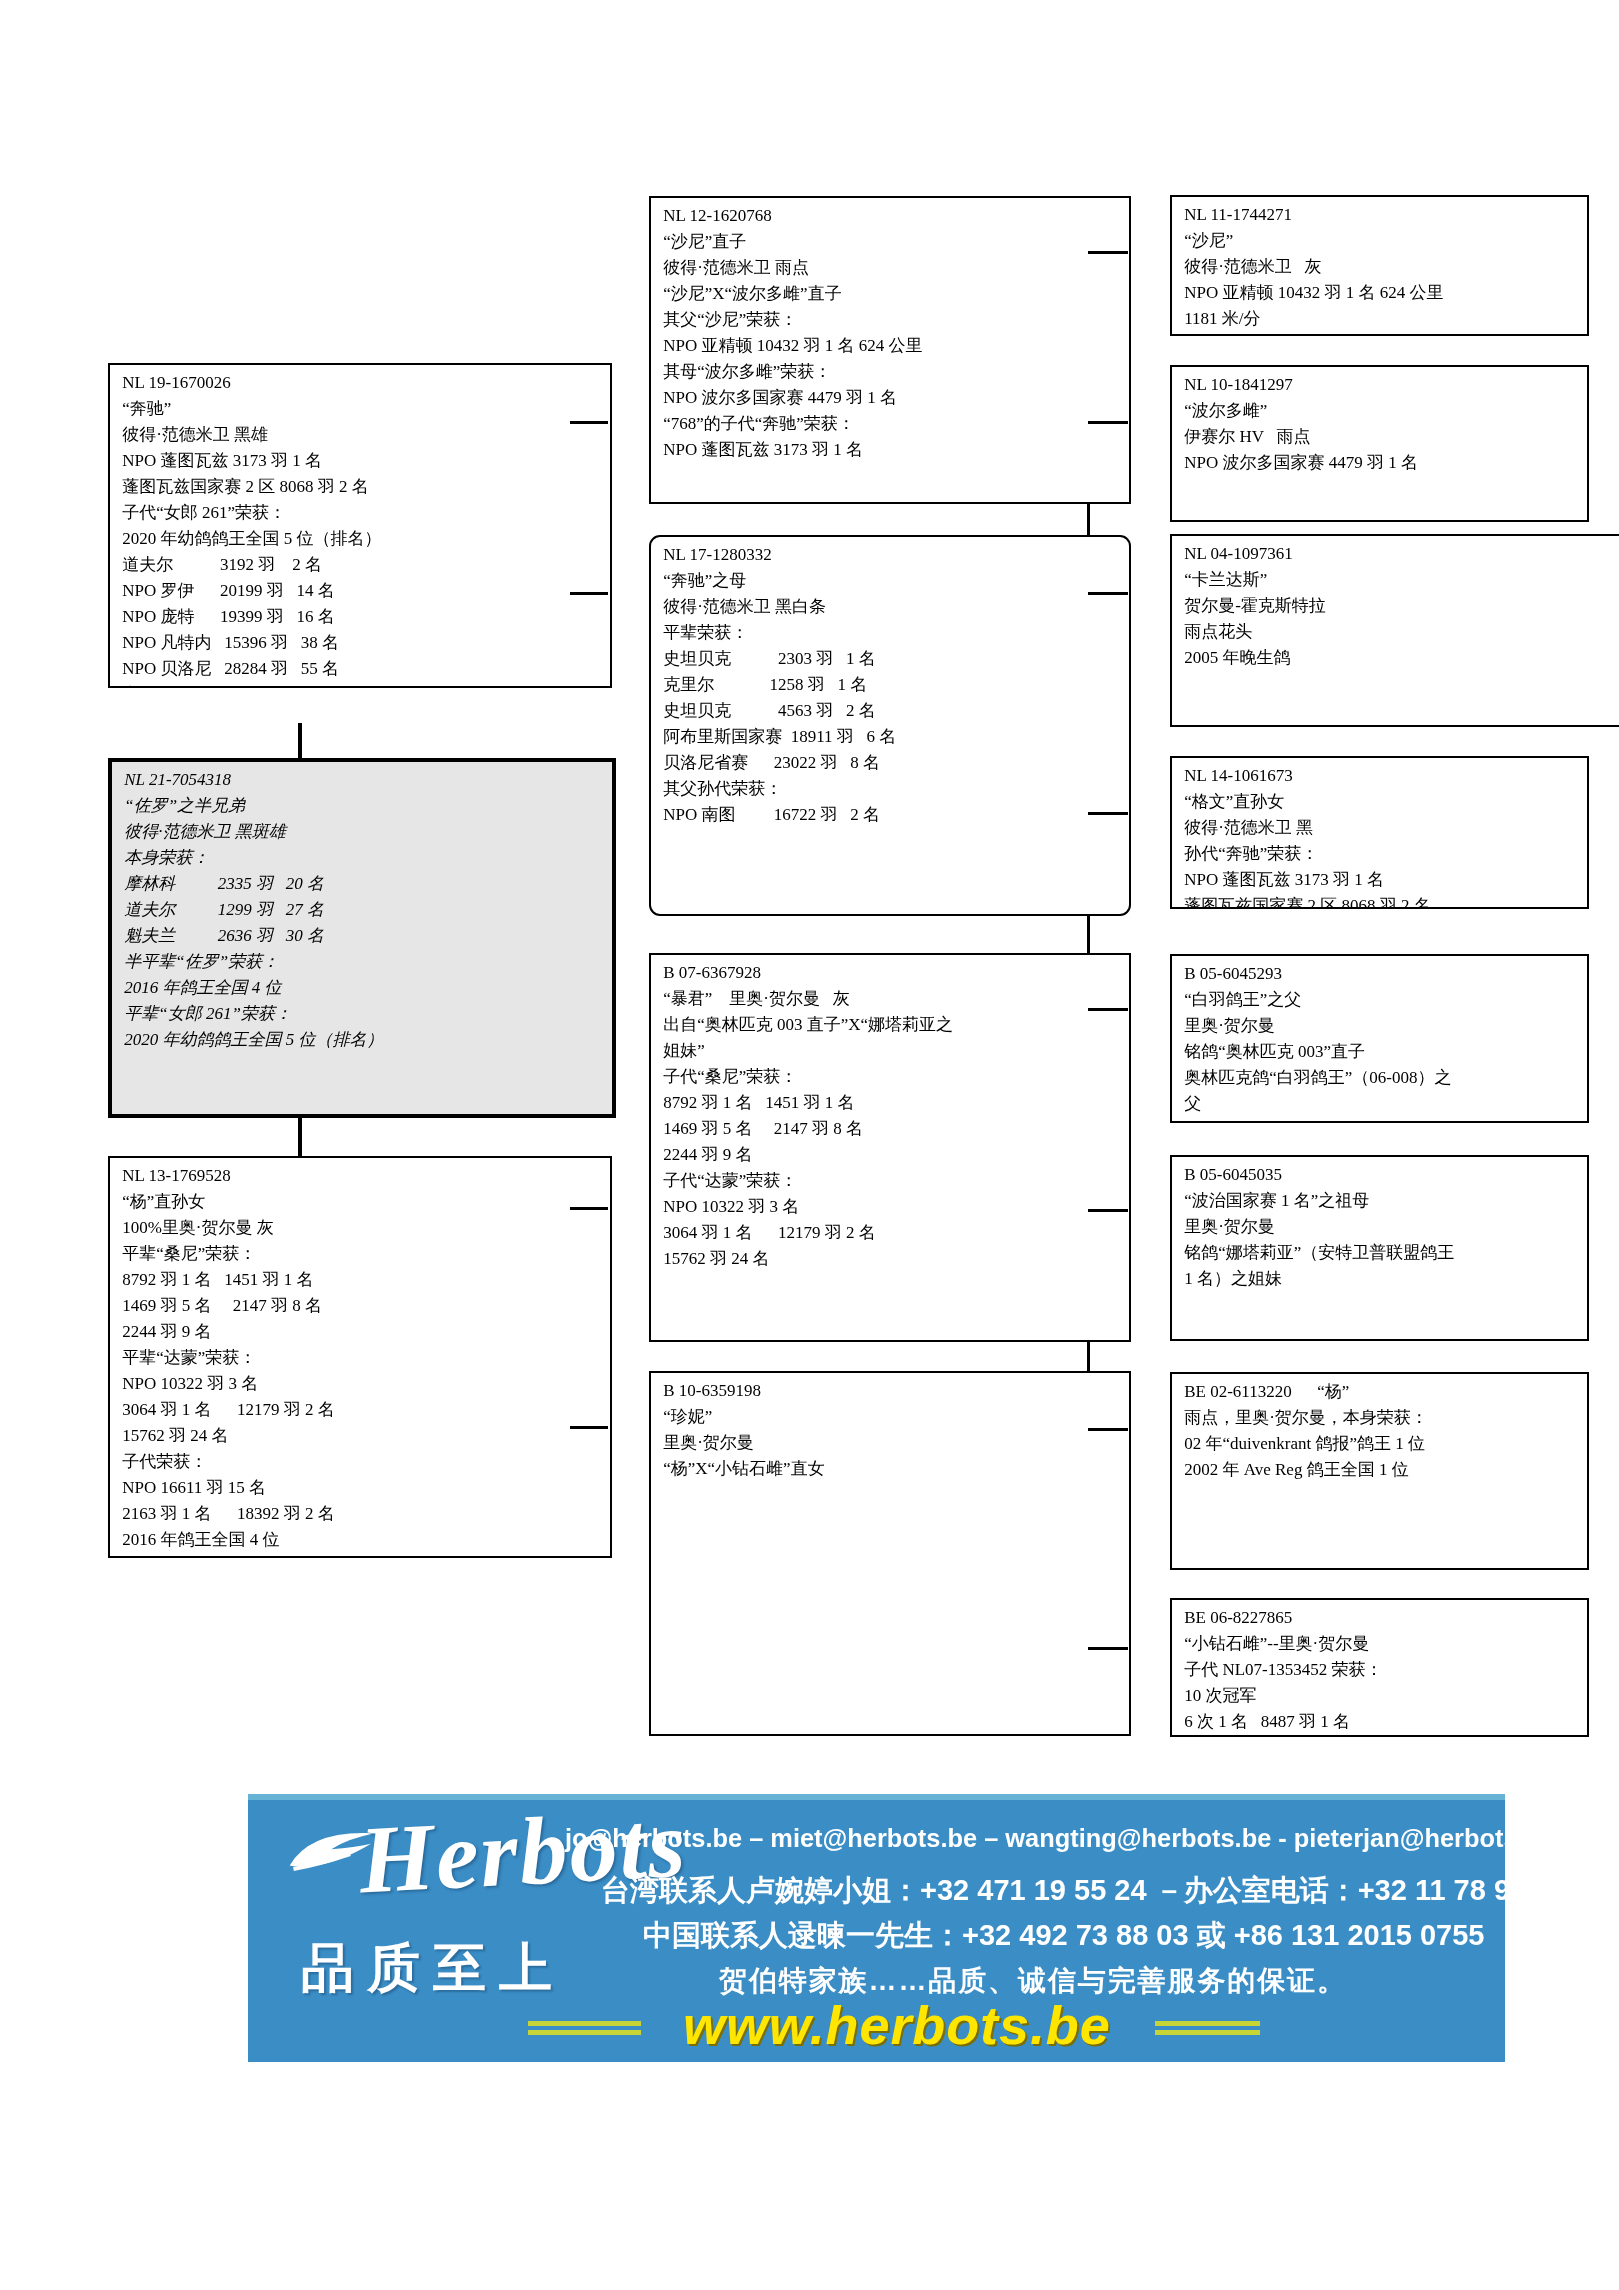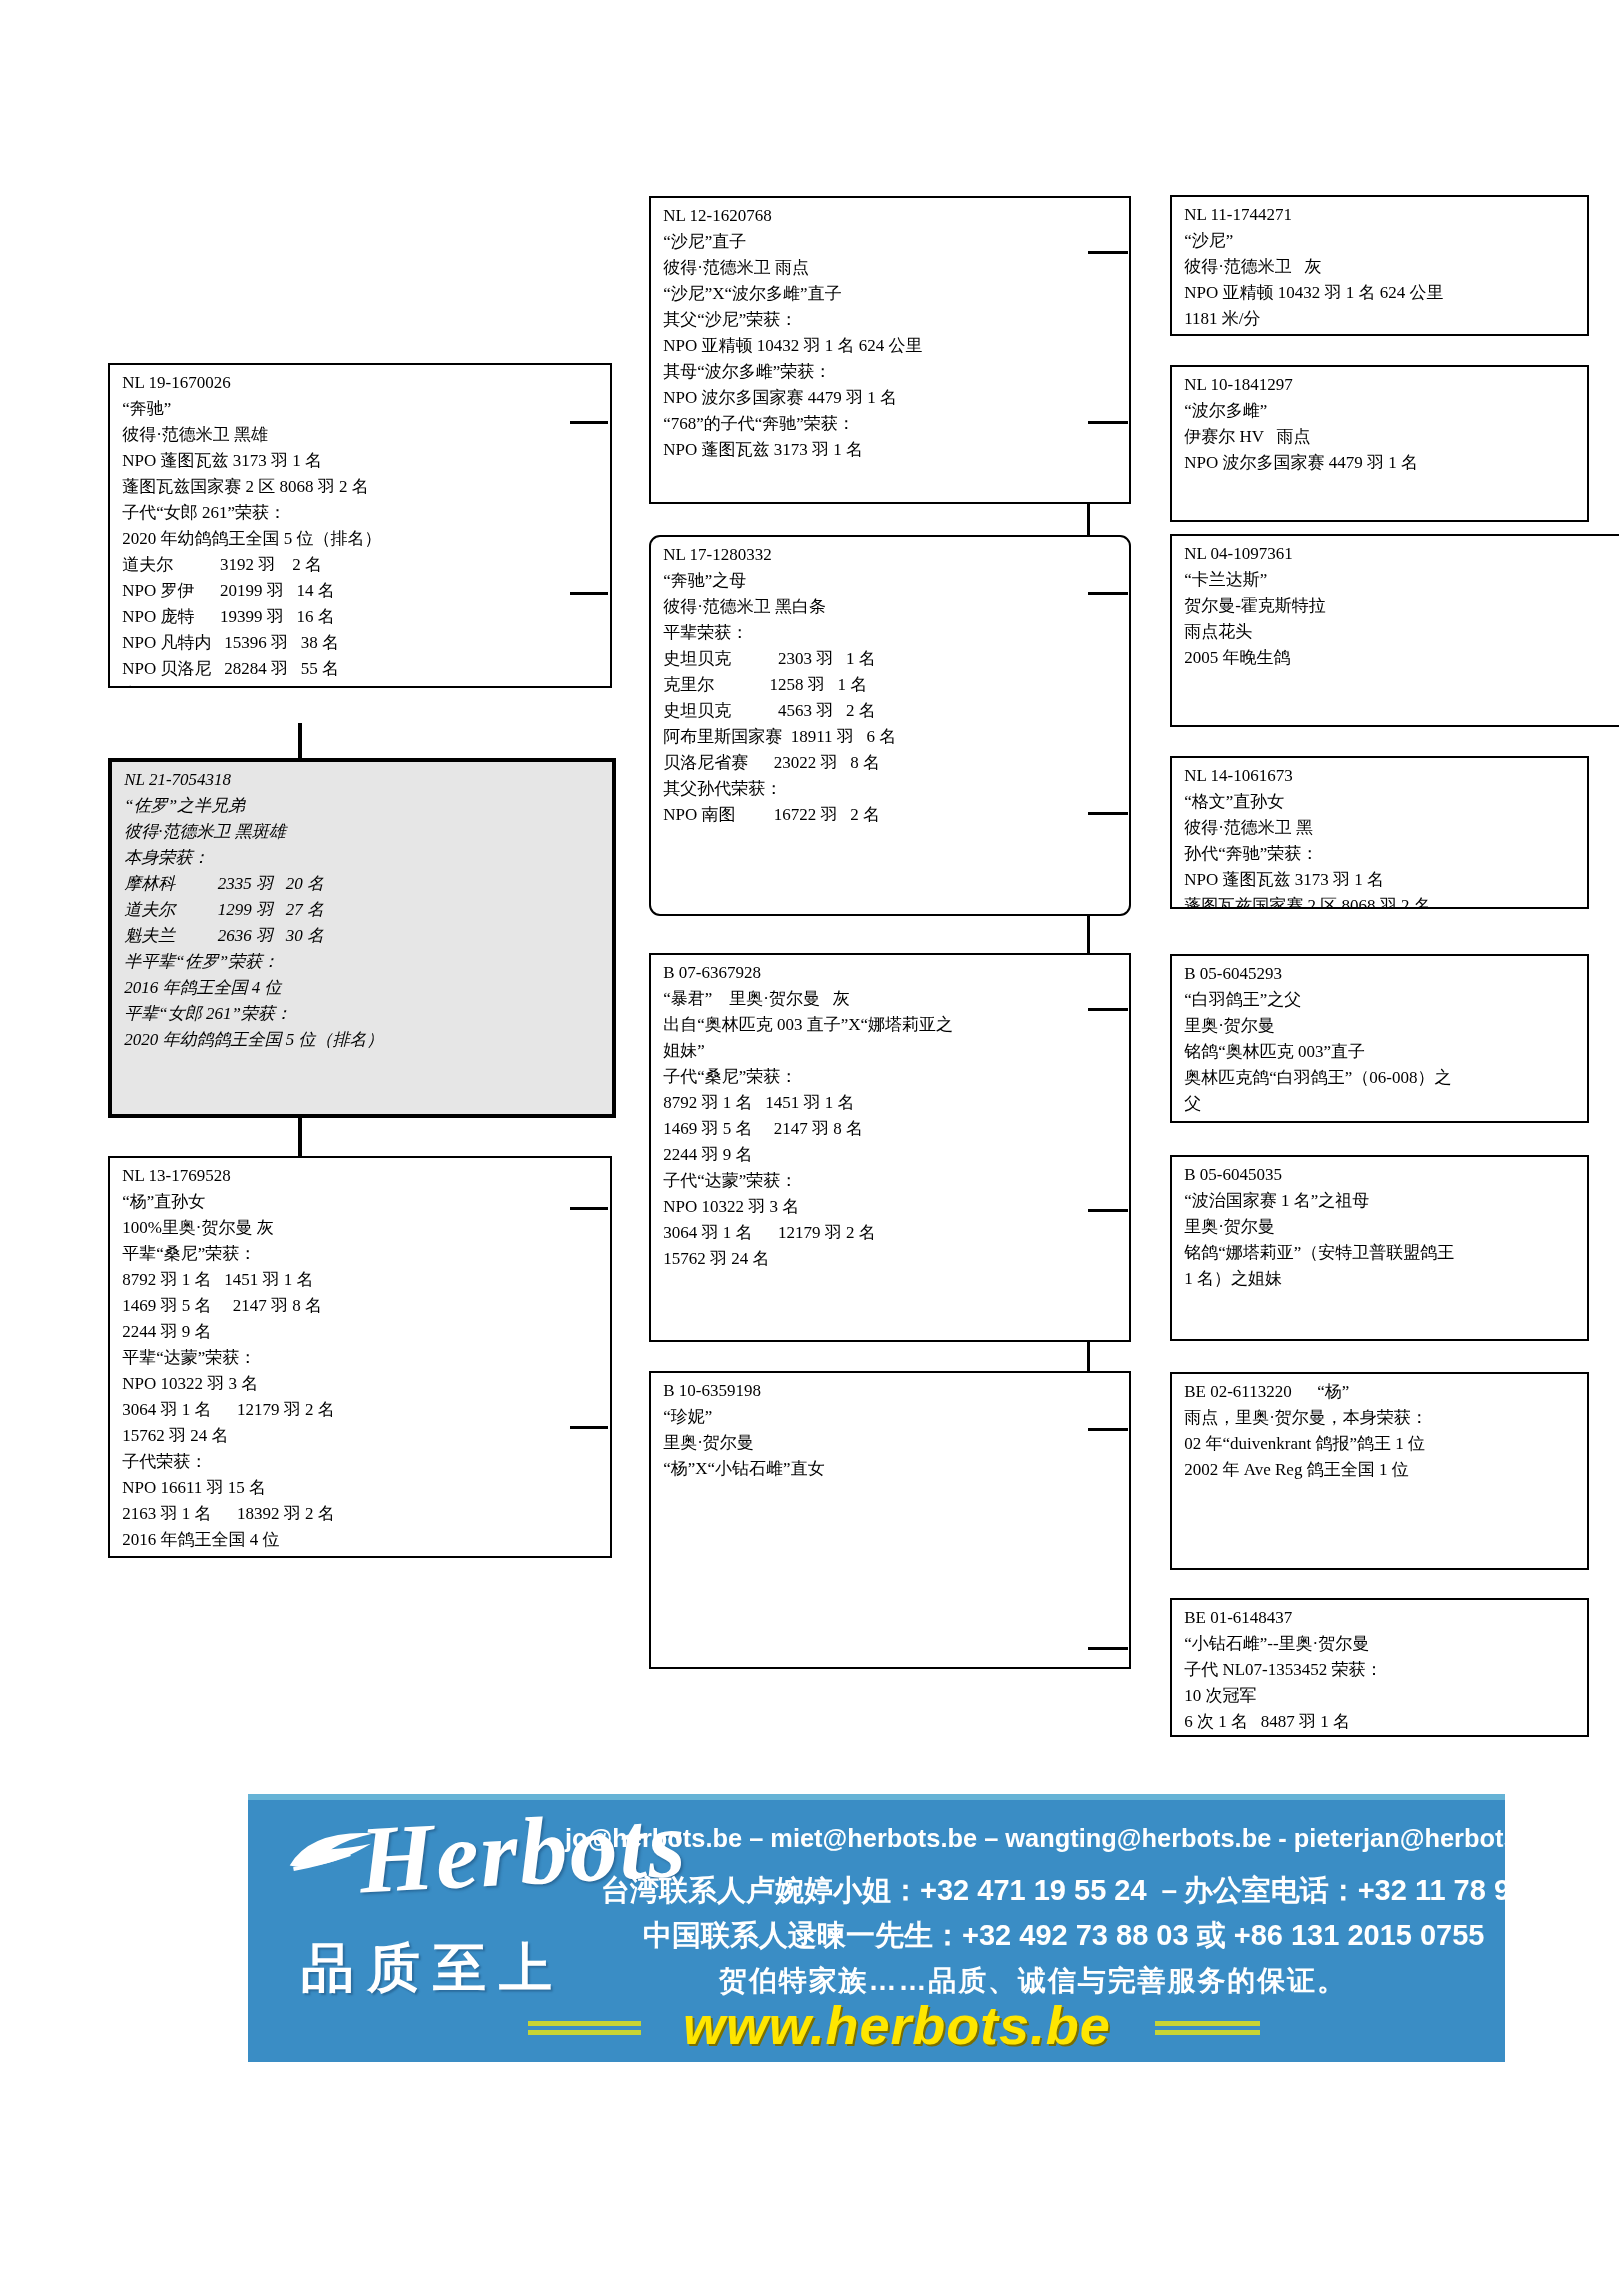--- a/index.html
+++ b/index.html
@@ -116,21 +116,21 @@
       <div class="ln">子代“桑尼”荣获：</div>
       <div class="ln">8792 羽 1 名   1451 羽 1 名</div>
       <div class="ln">1469 羽 5 名     2147 羽 8 名</div>
       <div class="ln">2244 羽 9 名</div>
       <div class="ln">子代“达蒙”荣获：</div>
       <div class="ln">NPO 10322 羽 3 名</div>
       <div class="ln">3064 羽 1 名      12179 羽 2 名</div>
       <div class="ln">15762 羽 24 名</div>
     </div>
 
-  <div class="pbox" style="left:607px;top:1371px;width:482px;height:298px;">
+  <div class="pbox" style="left:607px;top:1371px;width:482px;height:365px;">
       <div class="ln">B 10-6359198</div>
       <div class="ln">“珍妮”</div>
       <div class="ln">里奥·贺尔曼</div>
       <div class="ln">“杨”X“小钻石雌”直女</div>
     </div>
 
   <div class="pbox" style="left:1128px;top:195px;width:419px;height:141px;">
       <div class="ln">NL 11-1744271</div>
       <div class="ln">“沙尼”</div>
       <div class="ln">彼得·范德米卫   灰</div>
@@ -180,21 +180,21 @@
     </div>
 
   <div class="pbox" style="left:1128px;top:1372px;width:419px;height:198px;">
       <div class="ln">BE 02-6113220      “杨”</div>
       <div class="ln">雨点，里奥·贺尔曼，本身荣获：</div>
       <div class="ln">02 年“duivenkrant 鸽报”鸽王 1 位</div>
       <div class="ln">2002 年 Ave Reg 鸽王全国 1 位</div>
     </div>
 
   <div class="pbox" style="left:1128px;top:1598px;width:419px;height:139px;">
-      <div class="ln">BE 01-6148437</div>
+      <div class="ln">BE 06-8227865</div>
       <div class="ln">“小钻石雌”--里奥·贺尔曼</div>
       <div class="ln">子代 NL07-1353452 荣获：</div>
       <div class="ln">10 次冠军</div>
       <div class="ln">6 次 1 名   8487 羽 1 名</div>
     </div>
 
   <div class="conn" style="left:298px;top:723px;width:3.8px;height:35px;"></div>
   <div class="conn" style="left:298px;top:1118px;width:3.8px;height:39px;"></div>
 
   <div class="conn" style="left:570px;top:421px;width:38px;height:2.8px;"></div>

